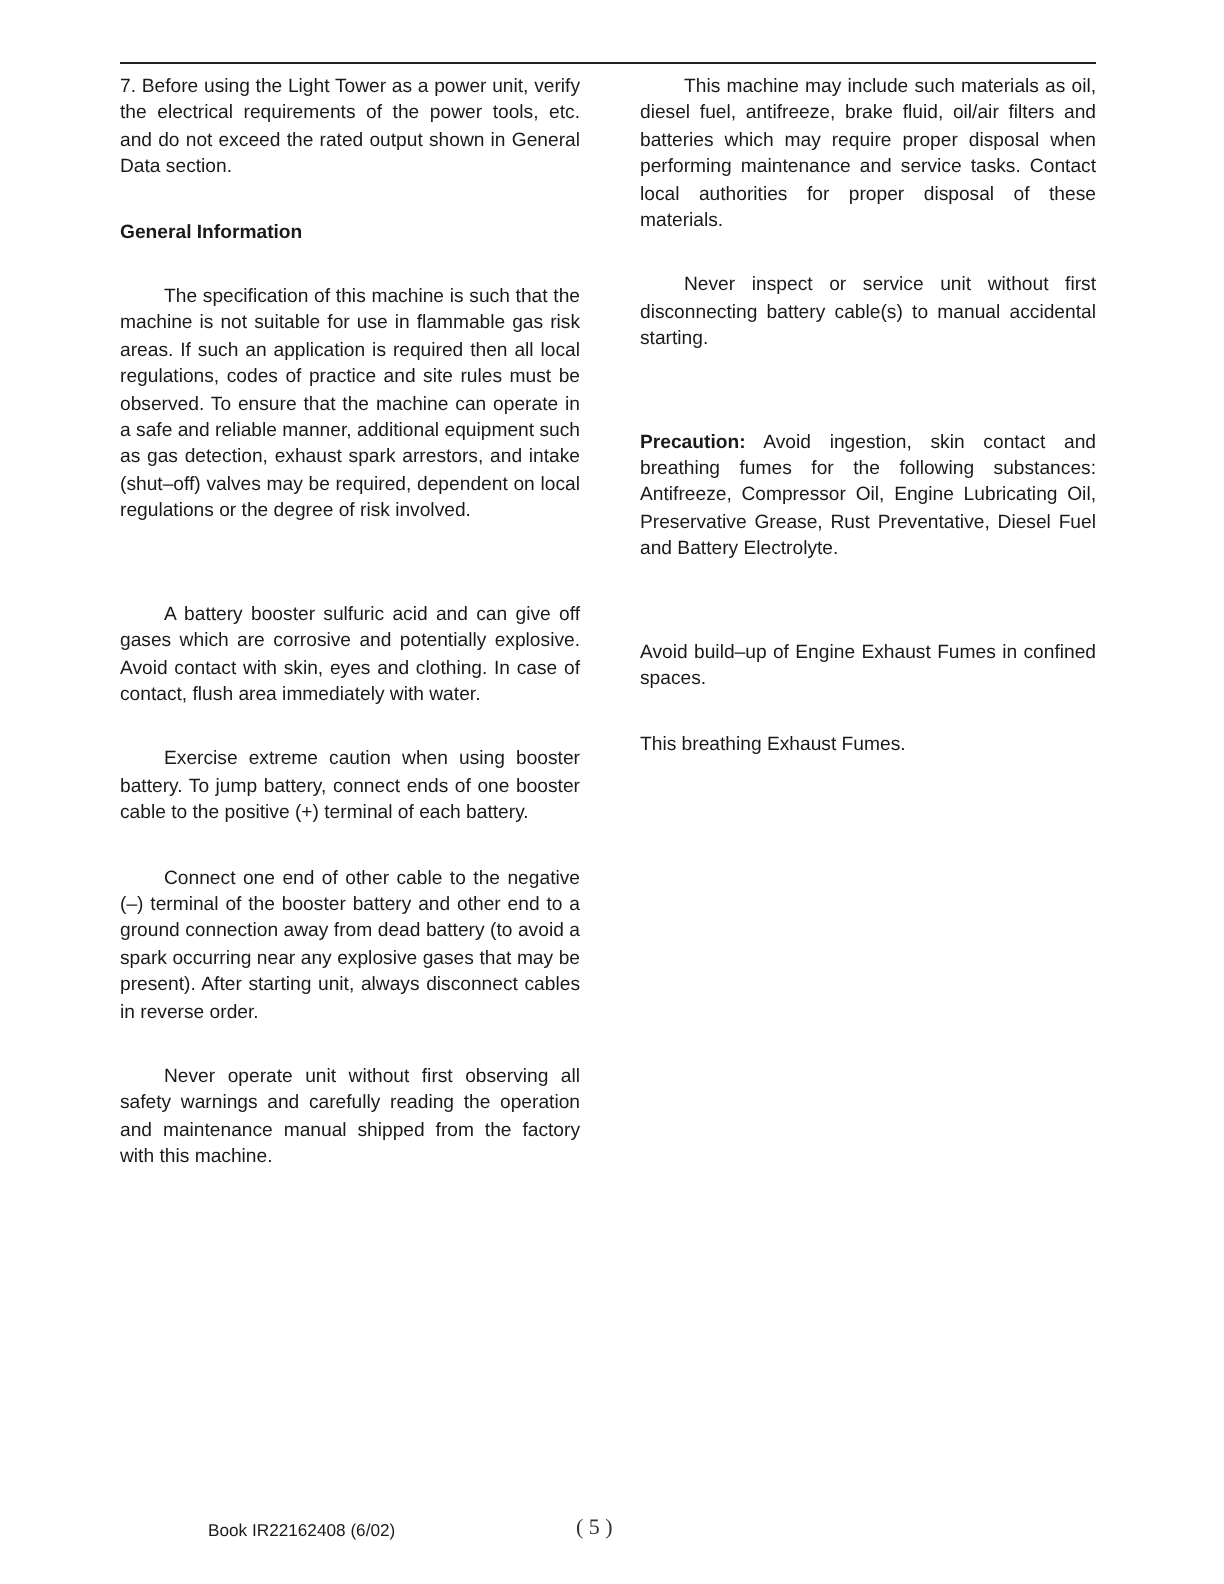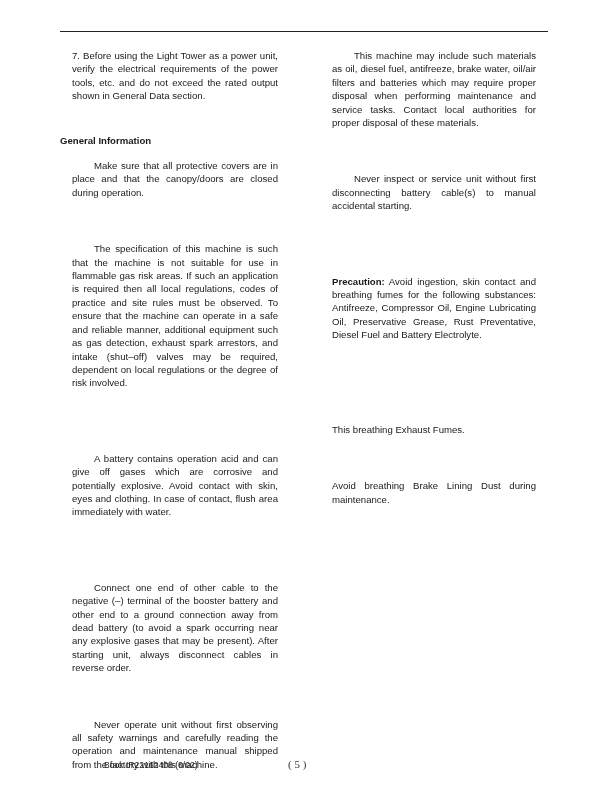--- a/index.html
+++ b/index.html
@@ -4,61 +4,61 @@
 <style>
   html, body { margin: 0; padding: 0; background: #ffffff; }
   body { width: 612px; height: 792px; position: relative; overflow: hidden;
          font-family: "Liberation Sans", sans-serif; color: #1a1a1a; }
   .rule { position: absolute; left: 60px; top: 31px; width: 488px; height: 0;
           border-top: 1.5px solid #222; }
   .col { position: absolute; top: 37px; width: 230px; font-size: 9.6px;
          line-height: 13.4px; text-align: justify; }
   .col-left { left: 60px; }
   .col-right { left: 320px; width: 228px; }
-  .p { margin: 12px; }
+  .p { margin: 0; }
   .indent { text-indent: 22px; }
   .gap { height: 19px; }
   .heading { font-weight: bold; margin: 0; }
   .b { font-weight: bold; }
   .footer-left { position: absolute; left: 64px; top: 760px; font-size: 8.6px;
                  font-family: "Liberation Sans", sans-serif; padding-left: 40px; }
   .footer-page { position: absolute; left: 288px; top: 758px; font-size: 11px;
                  font-family: "Liberation Serif", serif; color: #333; }
 </style>
 </head>
 <body>
 
 <div class="rule"></div>
 
 <div class="col col-left">
   <p class="p">7.   Before using the Light Tower as a power unit, verify the electrical requirements of the power tools, etc. and do not exceed the rated output shown in General Data section.</p>
   <div class="gap"></div>
   <p class="heading">General Information</p>
-  <p class="p indent">Make sure that all protective covers are in place and that the canopy/doors are closed during operation.</p>
   <div class="gap"></div>
   <p class="p indent">The specification of this machine is such that the machine is not suitable for use in flammable gas risk areas. If such an application is required then all local regulations, codes of practice and site rules must be observed. To ensure that the machine can operate in a safe and reliable manner, additional equipment such as gas detection, exhaust spark arrestors, and intake (shut–off) valves may be required, dependent on local regulations or the degree of risk involved.</p>
   <div class="gap"></div>
   <div class="gap"></div>
-  <p class="p indent">A battery contains operation acid and can give off gases which are corrosive and potentially explosive. Avoid contact with skin, eyes and clothing. In case of contact, flush area immediately with water.</p>
+  <p class="p indent">A battery booster sulfuric acid and can give off gases which are corrosive and potentially explosive. Avoid contact with skin, eyes and clothing. In case of contact, flush area immediately with water.</p>
   <div class="gap"></div>
+  <p class="p indent">Exercise extreme caution when using booster battery. To jump battery, connect ends of one booster cable to the positive (+) terminal of each battery.</p>
   <div class="gap"></div>
   <p class="p indent">Connect one end of other cable to the negative (–) terminal of the booster battery and other end to a ground connection away from dead battery (to avoid a spark occurring near any explosive gases that may be present). After starting unit, always disconnect cables in reverse order.</p>
   <div class="gap"></div>
   <p class="p indent">Never operate unit without first observing all safety warnings and carefully reading the operation and maintenance manual shipped from the factory with this machine.</p>
 </div>
 
 <div class="col col-right">
-  <p class="p indent">This machine may include such materials as oil, diesel fuel, antifreeze, brake water, oil/air filters and batteries which may require proper disposal when performing maintenance and service tasks. Contact local authorities for proper disposal of these materials.</p>
+  <p class="p indent">This machine may include such materials as oil, diesel fuel, antifreeze, brake fluid, oil/air filters and batteries which may require proper disposal when performing maintenance and service tasks. Contact local authorities for proper disposal of these materials.</p>
   <div class="gap"></div>
   <p class="p indent">Never inspect or service unit without first disconnecting battery cable(s) to manual accidental starting.</p>
   <div class="gap"></div>
   <div class="gap"></div>
   <p class="p"><span class="b">Precaution:</span><span> Avoid ingestion, skin contact and breathing fumes for the following substances: Antifreeze, Compressor Oil, Engine Lubricating Oil, Preservative Grease, Rust Preventative, Diesel Fuel and Battery Electrolyte.</span></p>
   <div class="gap"></div>
   <div class="gap"></div>
+  <p class="p">Avoid build–up of Engine Exhaust Fumes in confined spaces.</p>
   <div class="gap"></div>
   <p class="p">This breathing Exhaust Fumes.</p>
   <div class="gap"></div>
-  <p class="p">Avoid breathing Brake Lining Dust during maintenance.</p>
 </div>
 
 <div class="footer-left">Book IR22162408 (6/02)</div>
 <div class="footer-page">( 5 )</div>
 
 </body></html>

